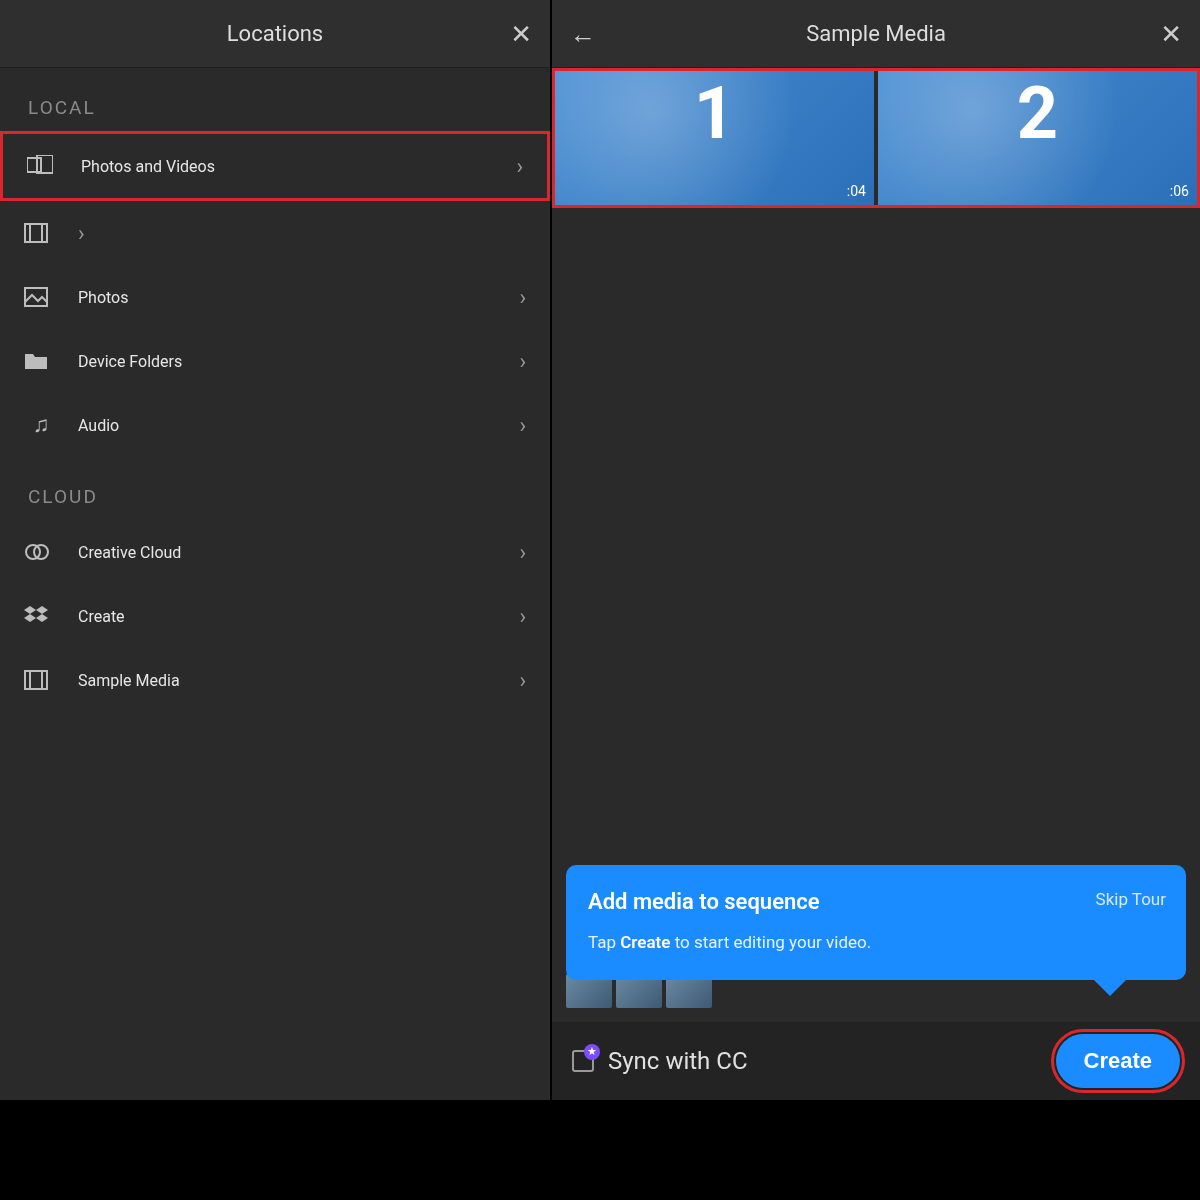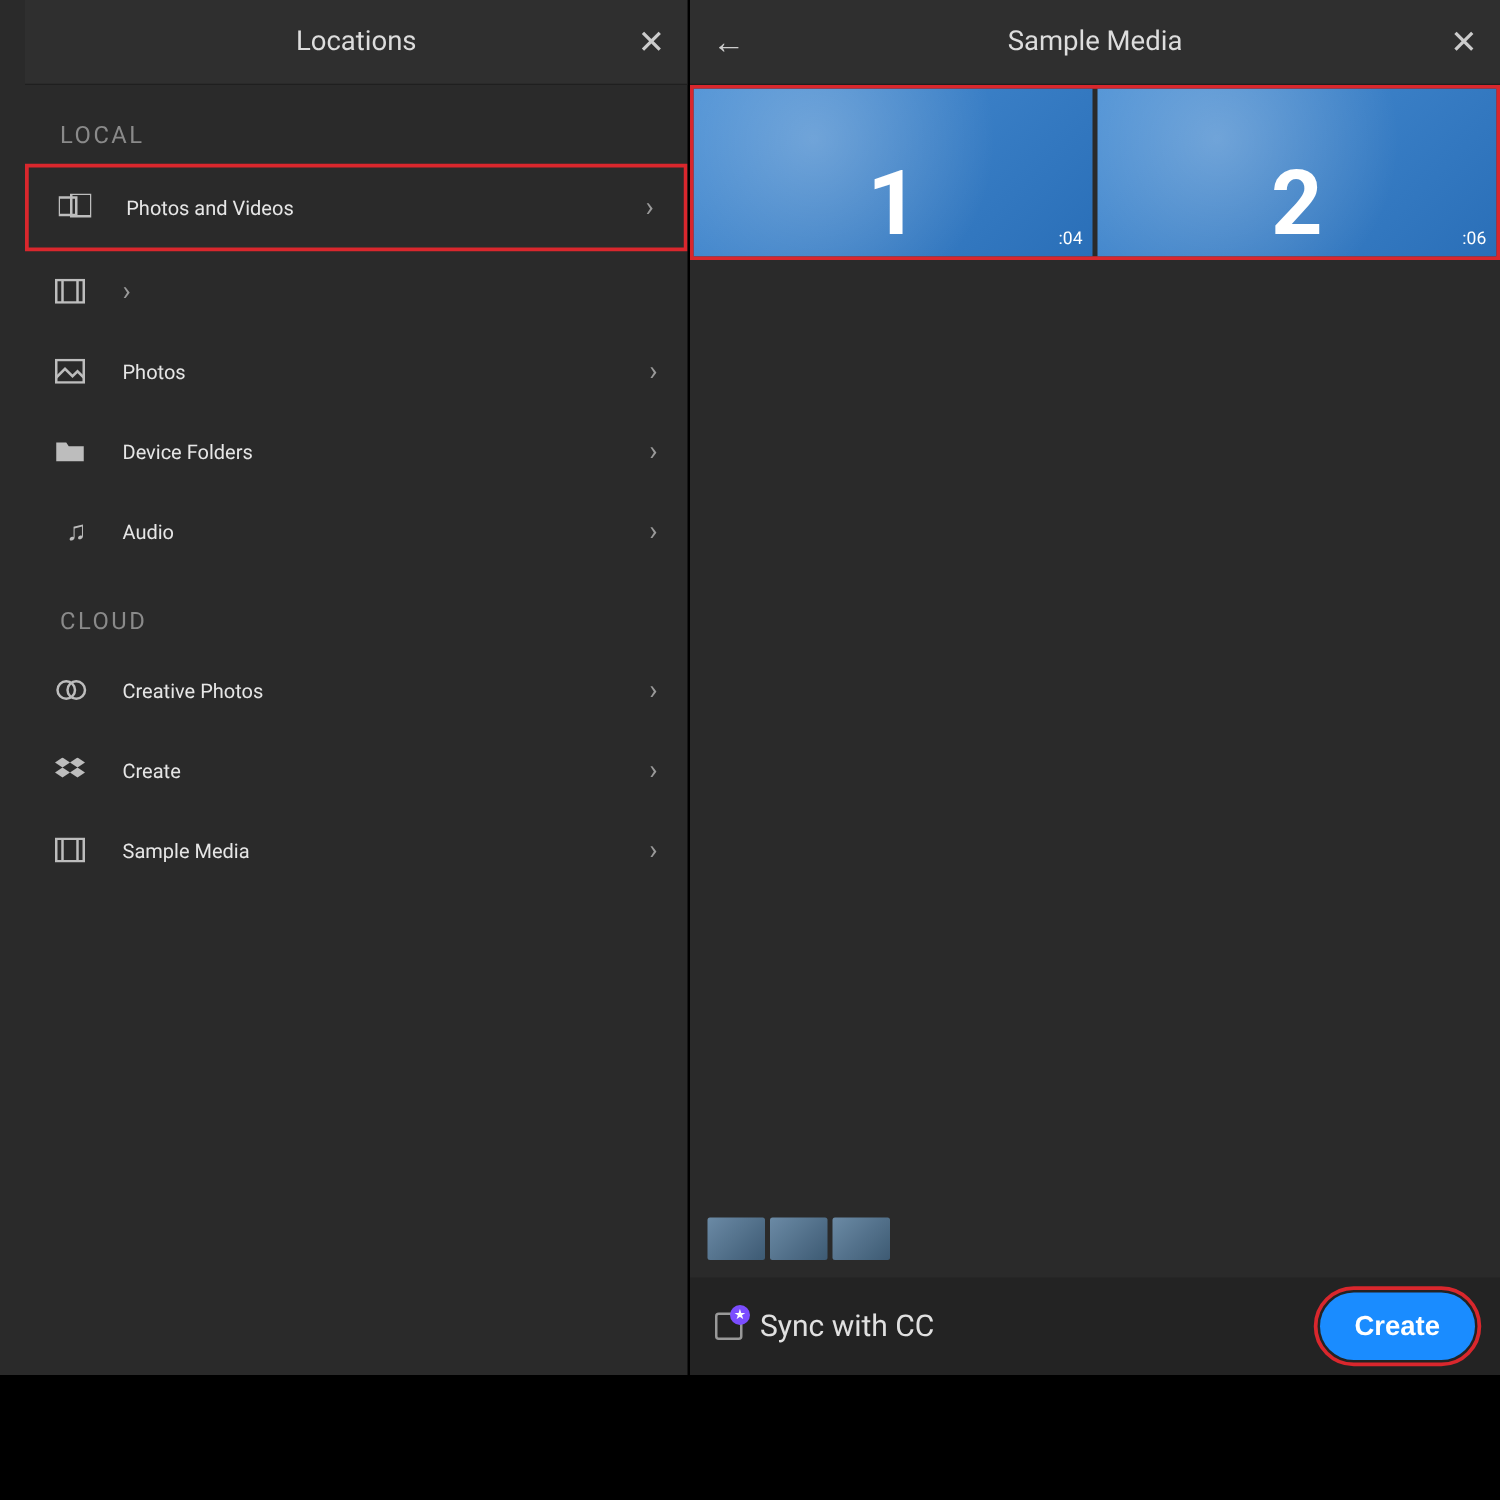--- a/index.html
+++ b/index.html
@@ -14,21 +14,21 @@
   .panel {
     width: 550px;
     height: 1100px;
     background: #2a2a2a;
     margin-top: 0;
     display: flex;
     flex-direction: column;
     position: relative;
     overflow: hidden;
   }
-  .panel.left { margin-right: 2px; padding-left: 20px; }
+  .panel.left { margin-right: 2px; }
   .panel.right { flex: 1; }
 
   
   .hdr {
     height: 68px;
     background: #2f2f2f;
     display: flex;
     align-items: center;
     justify-content: center;
     position: relative;
@@ -101,21 +101,21 @@
     padding: 0;
     border: 3px solid #d9272d;
     margin: 0;
   }
   .thumb {
     flex: 1;
     height: 134px;
     background: linear-gradient(135deg,#4a8fd4,#2a6fb8);
     position: relative;
     display: flex;
-    align-items: flex-end;
+    align-items: flex-start;
     justify-content: center;
     color: #fff;
     font-size: 72px;
     font-weight: 700;
     overflow: hidden;
   }
   .thumb::before{
     content:"";
     position:absolute;
     inset:0;
@@ -268,21 +268,21 @@
 
   <div class="section-label">CLOUD</div>
 
   <div class="row">
     <span class="row-icon">
       <svg width="26" height="18" viewBox="0 0 26 18">
           <circle cx="9" cy="9" r="7" fill="none" stroke="#bdbdbd" stroke-width="2"></circle>
           <circle cx="17" cy="9" r="7" fill="none" stroke="#bdbdbd" stroke-width="2"></circle>
         </svg>
     </span>
-    <span class="row-label">Creative Photos</span>
+    <span class="row-label">Creative Cloud</span>
     <span class="chevron">›</span>
   </div>
 
   <div class="row">
     <span class="row-icon">
       <svg width="24" height="20" viewBox="0 0 24 20">
           <polygon points="6,0 12,4 6,8 0,4" fill="#bdbdbd"></polygon>
           <polygon points="18,0 24,4 18,8 12,4" fill="#bdbdbd"></polygon>
           <polygon points="6,8 12,12 6,16 0,12" fill="#bdbdbd"></polygon>
           <polygon points="18,8 24,12 18,16 12,12" fill="#bdbdbd"></polygon>
@@ -323,20 +323,27 @@
       <span class="dur">:06</span>
     </div>
   </div>
 
   <div class="tray">
     <div class="mini"></div>
     <div class="mini"></div>
     <div class="mini"></div>
   </div>
 
+  <div class="tour">
+    <div class="tour-title">Add media to sequence</div>
+    <div class="tour-skip">Skip Tour</div>
+    <div class="tour-body">
+      <span>Tap </span><span class="bold">Create</span><span> to start editing your video.</span>
+    </div>
+  </div>
 
   <div class="footer">
     <div class="sync-box">
       <span class="sync-badge">★</span>
     </div>
     <span class="sync-label">Sync with CC</span>
     <button class="create-btn">Create</button>
   </div>
 </div>
 

